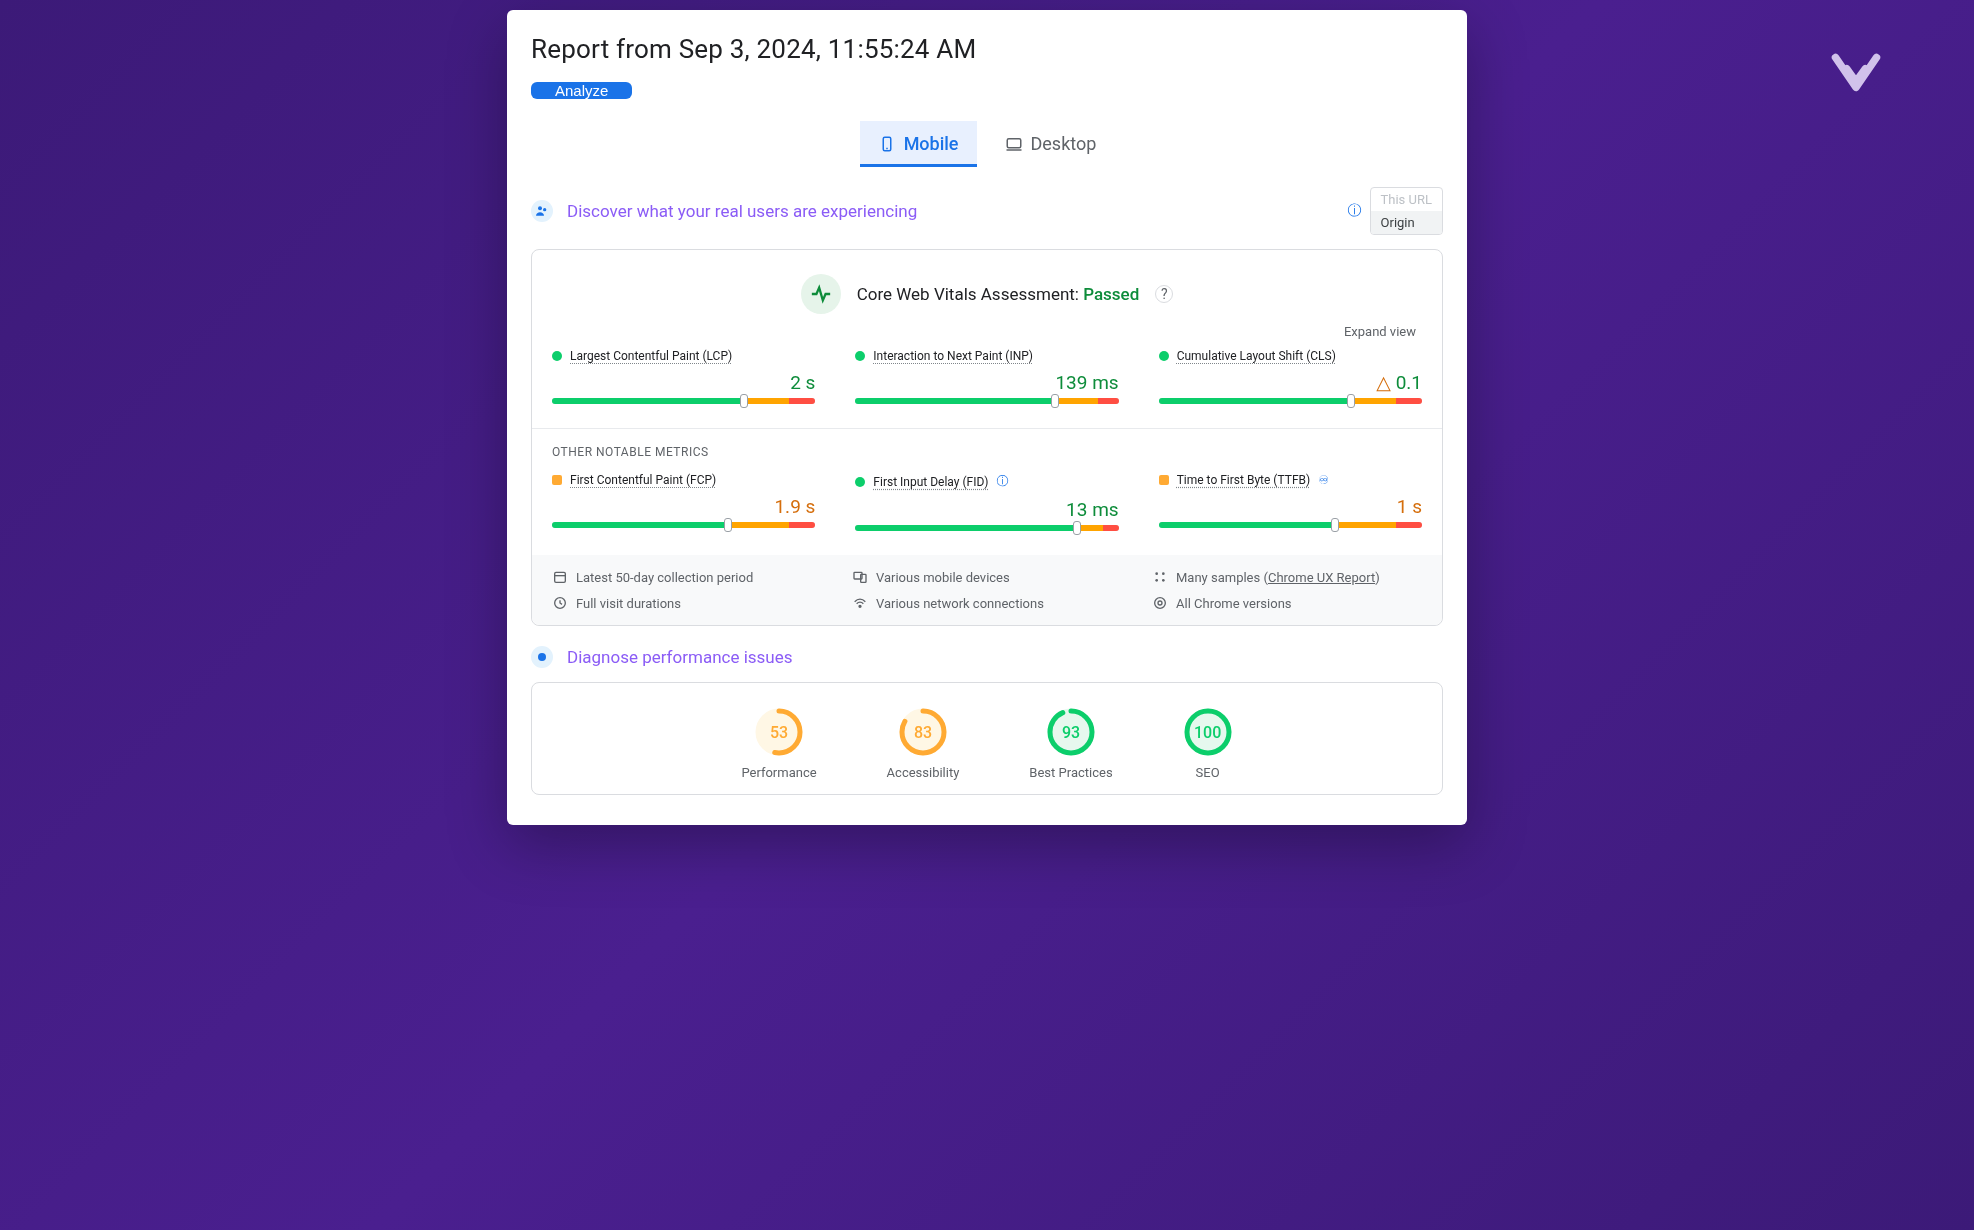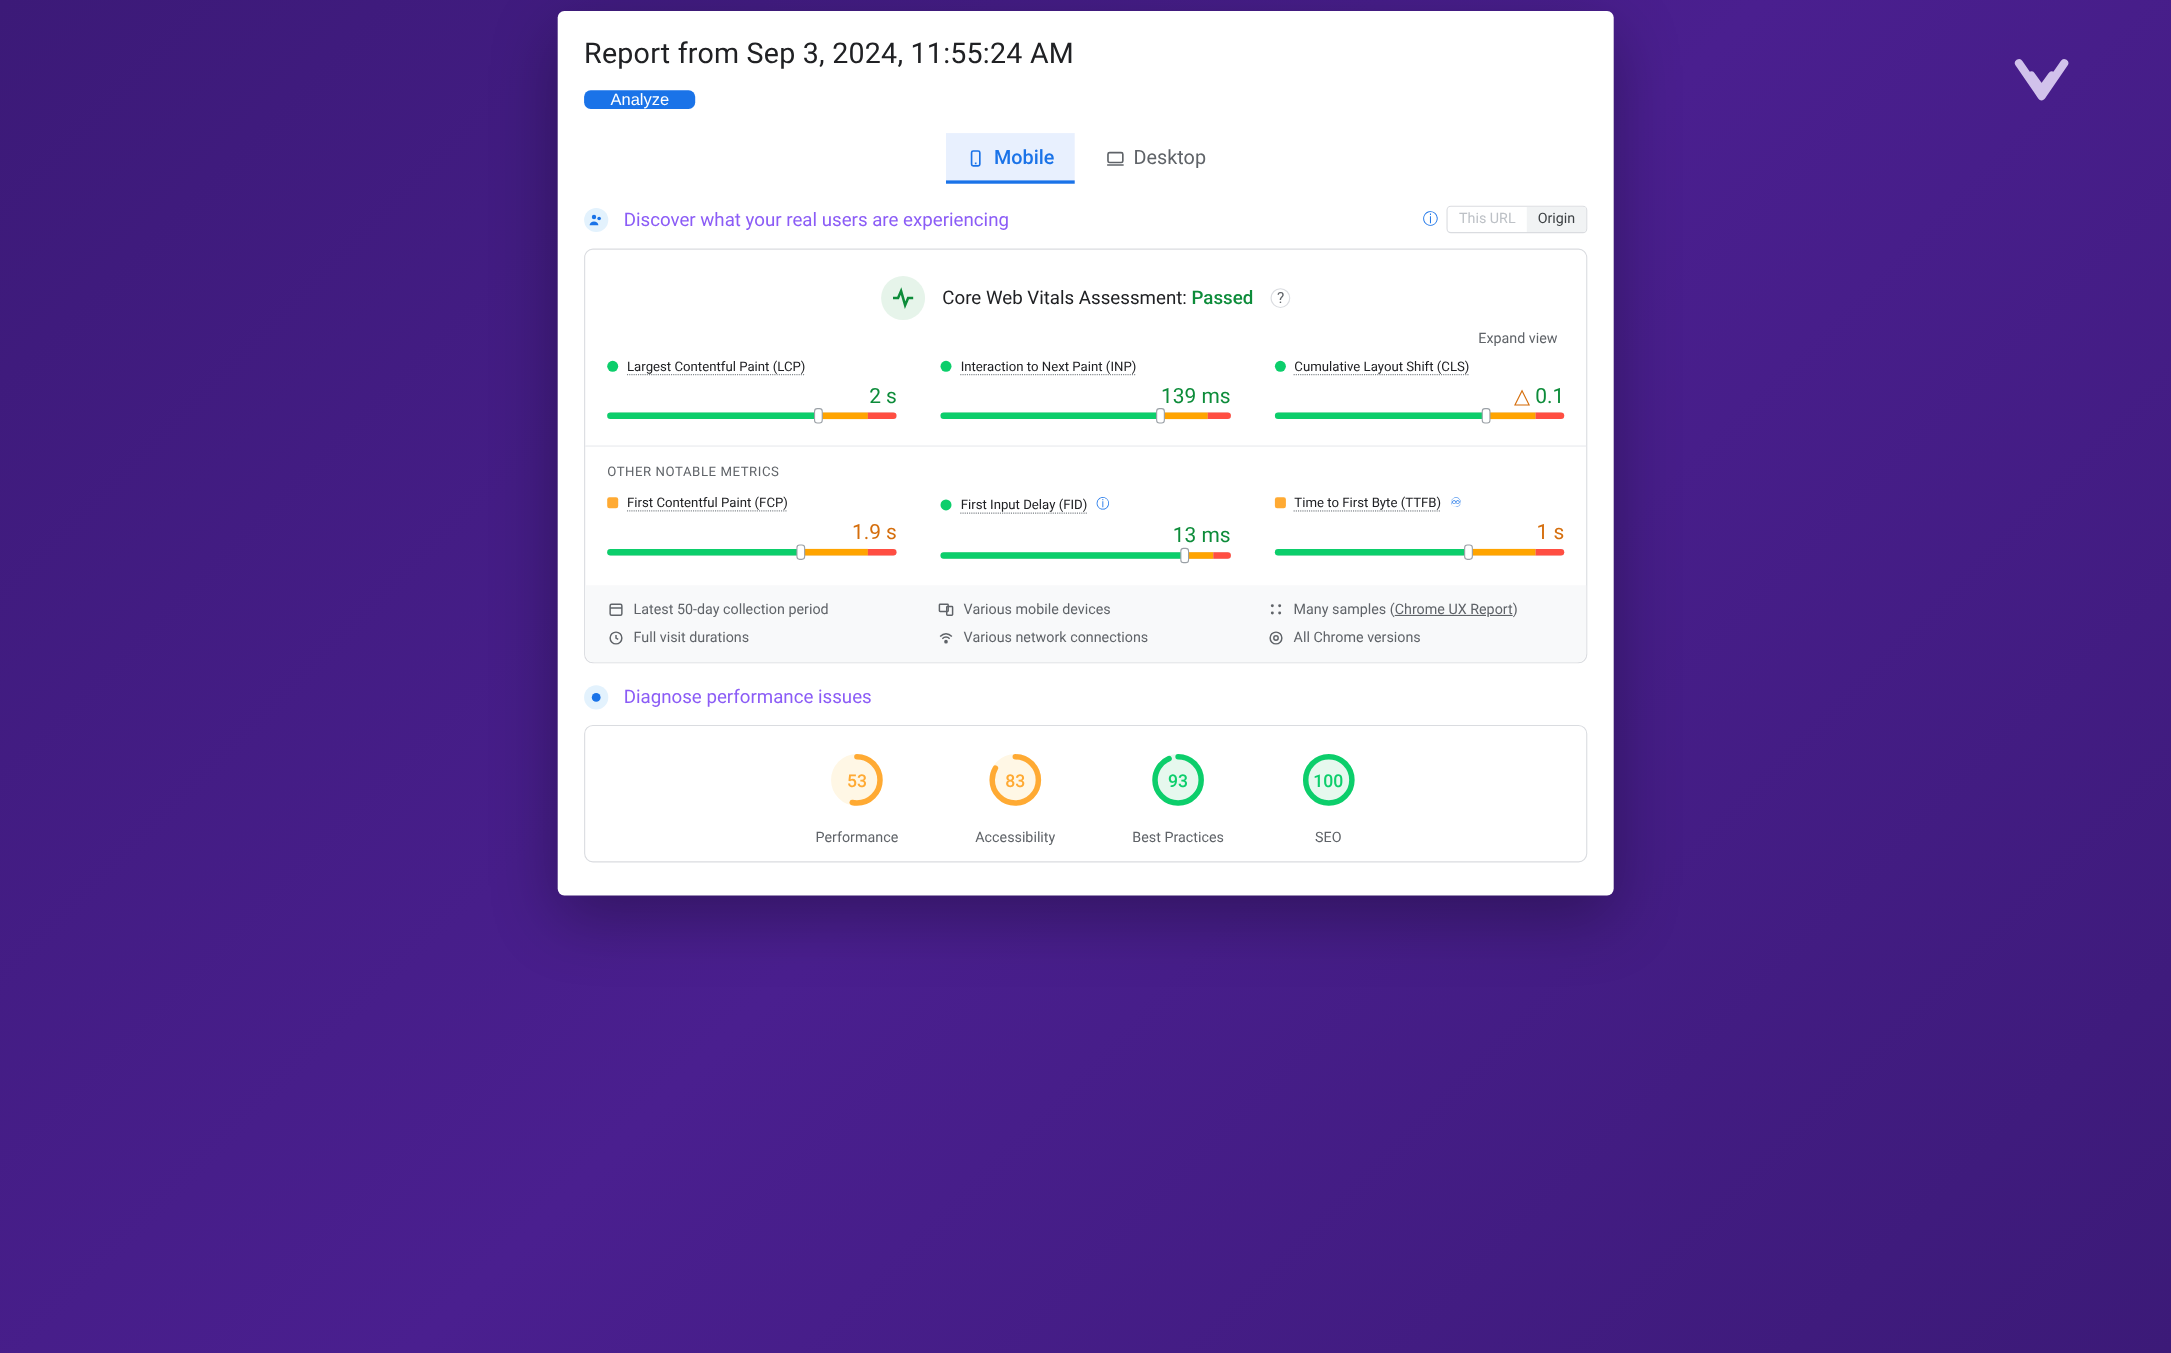--- a/index.html
+++ b/index.html
@@ -39,21 +39,21 @@
     font-size:18px; color:#5f6368; cursor:pointer; border-bottom:3px solid transparent;
   }
   .tab.active { color:#1a73e8; background:#e8f0fe; border-bottom-color:#1a73e8; font-weight:500;}
   .tab svg { width:18px; height:18px; }
   .section { padding: 20px 24px 0 24px; }
   .section-head { display:flex; align-items:center; gap:14px; position:relative; margin-bottom:14px;}
   .section-head .dot { width:22px; height:22px; border-radius:50%; background:#e3f2fd; display:flex;align-items:center;justify-content:center;}
   .section-head h2 { font-size:17px; font-weight:400; color:#8b5cf6; }
   .toggle-grp { margin-left:auto; display:flex; align-items:center; gap:8px; }
   .info-ico { color:#1a73e8; font-size:14px; }
-  .seg { display:flex; border:1px solid #dadce0; border-radius:4px; overflow:hidden; font-size:13px;}
+  .seg { display:flex; border:1px solid #dadce0; border-radius:4px; overflow:hidden; font-size:13px;flex-direction:column;}
   .seg span { padding:4px 10px; color:#bdc1c6; cursor:not-allowed;}
   .seg span.on { background:#f1f3f4; color:#3c4043; cursor:pointer;}
   .panel { border:1px solid #dadce0; border-radius:8px; padding: 24px 20px 0 20px; }
   .cwv-head { display:flex; align-items:center; justify-content:center; gap:16px; margin-bottom:6px;}
   .pulse { width:40px;height:40px;border-radius:50%;background:#e6f4ea;display:flex;align-items:center;justify-content:center;color:#0d8c3a;}
   .cwv-head .txt { font-size:17px; color:#202124;}
   .cwv-head .pass { color:#0d8c3a; font-weight:500;}
   .cwv-head .help { color:#5f6368; font-size:14px; border:1px solid #dadce0; border-radius:50%; width:18px;height:18px;display:flex;align-items:center;justify-content:center;}
   .expand { text-align:right; font-size:13px; color:#5f6368; padding:4px 6px 10px 0;}
   .metric-grid { display:grid; grid-template-columns:repeat(3,1fr); gap:28px 40px; }
@@ -74,21 +74,21 @@
   .subhead{font-size:12px;letter-spacing:.5px;color:#5f6368;text-transform:uppercase;margin-bottom:14px;}
   .fid-info{color:#1a73e8;}
   .ttfb-flask{color:#1a73e8;}
   .footnotes{background:#f8f9fa;margin:24px -20px 0 -20px;padding:14px 20px;border-radius:0 0 8px 8px;display:grid;grid-template-columns:repeat(3,1fr);gap:10px 30px;font-size:13px;color:#5f6368;}
   .footnotes div{display:flex;align-items:center;gap:8px;}
   .footnotes a{color:#5f6368;text-decoration:underline;}
   .diag-section{padding:20px 24px 30px 24px;}
   .diag-section .section-head .dot{background:#e3f2fd;}
   .diag-panel{border:1px solid #dadce0;border-radius:8px;padding:24px 20px 14px 20px;}
   .gauges{display:flex;justify-content:center;gap:70px;}
-  .gauge{display:flex;flex-direction:column;align-items:center;gap:20px;text-align:center;}
+  .gauge{display:flex;flex-direction:column;align-items:center;gap:8px;text-align:center;}
   .ring{position:relative;width:50px;height:50px;}
   .ring svg{transform:rotate(-90deg);}
   .ring .num{position:absolute;inset:0;display:flex;align-items:center;justify-content:center;font-size:16px;font-weight:500;}
   .gauge .lbl{font-size:13px;color:#5f6368;}
   .icon16{width:16px;height:16px;flex-shrink:0;}
 </style>
 </head>
 <body>
 
 <svg class="logo" viewBox="0 0 60 60">

